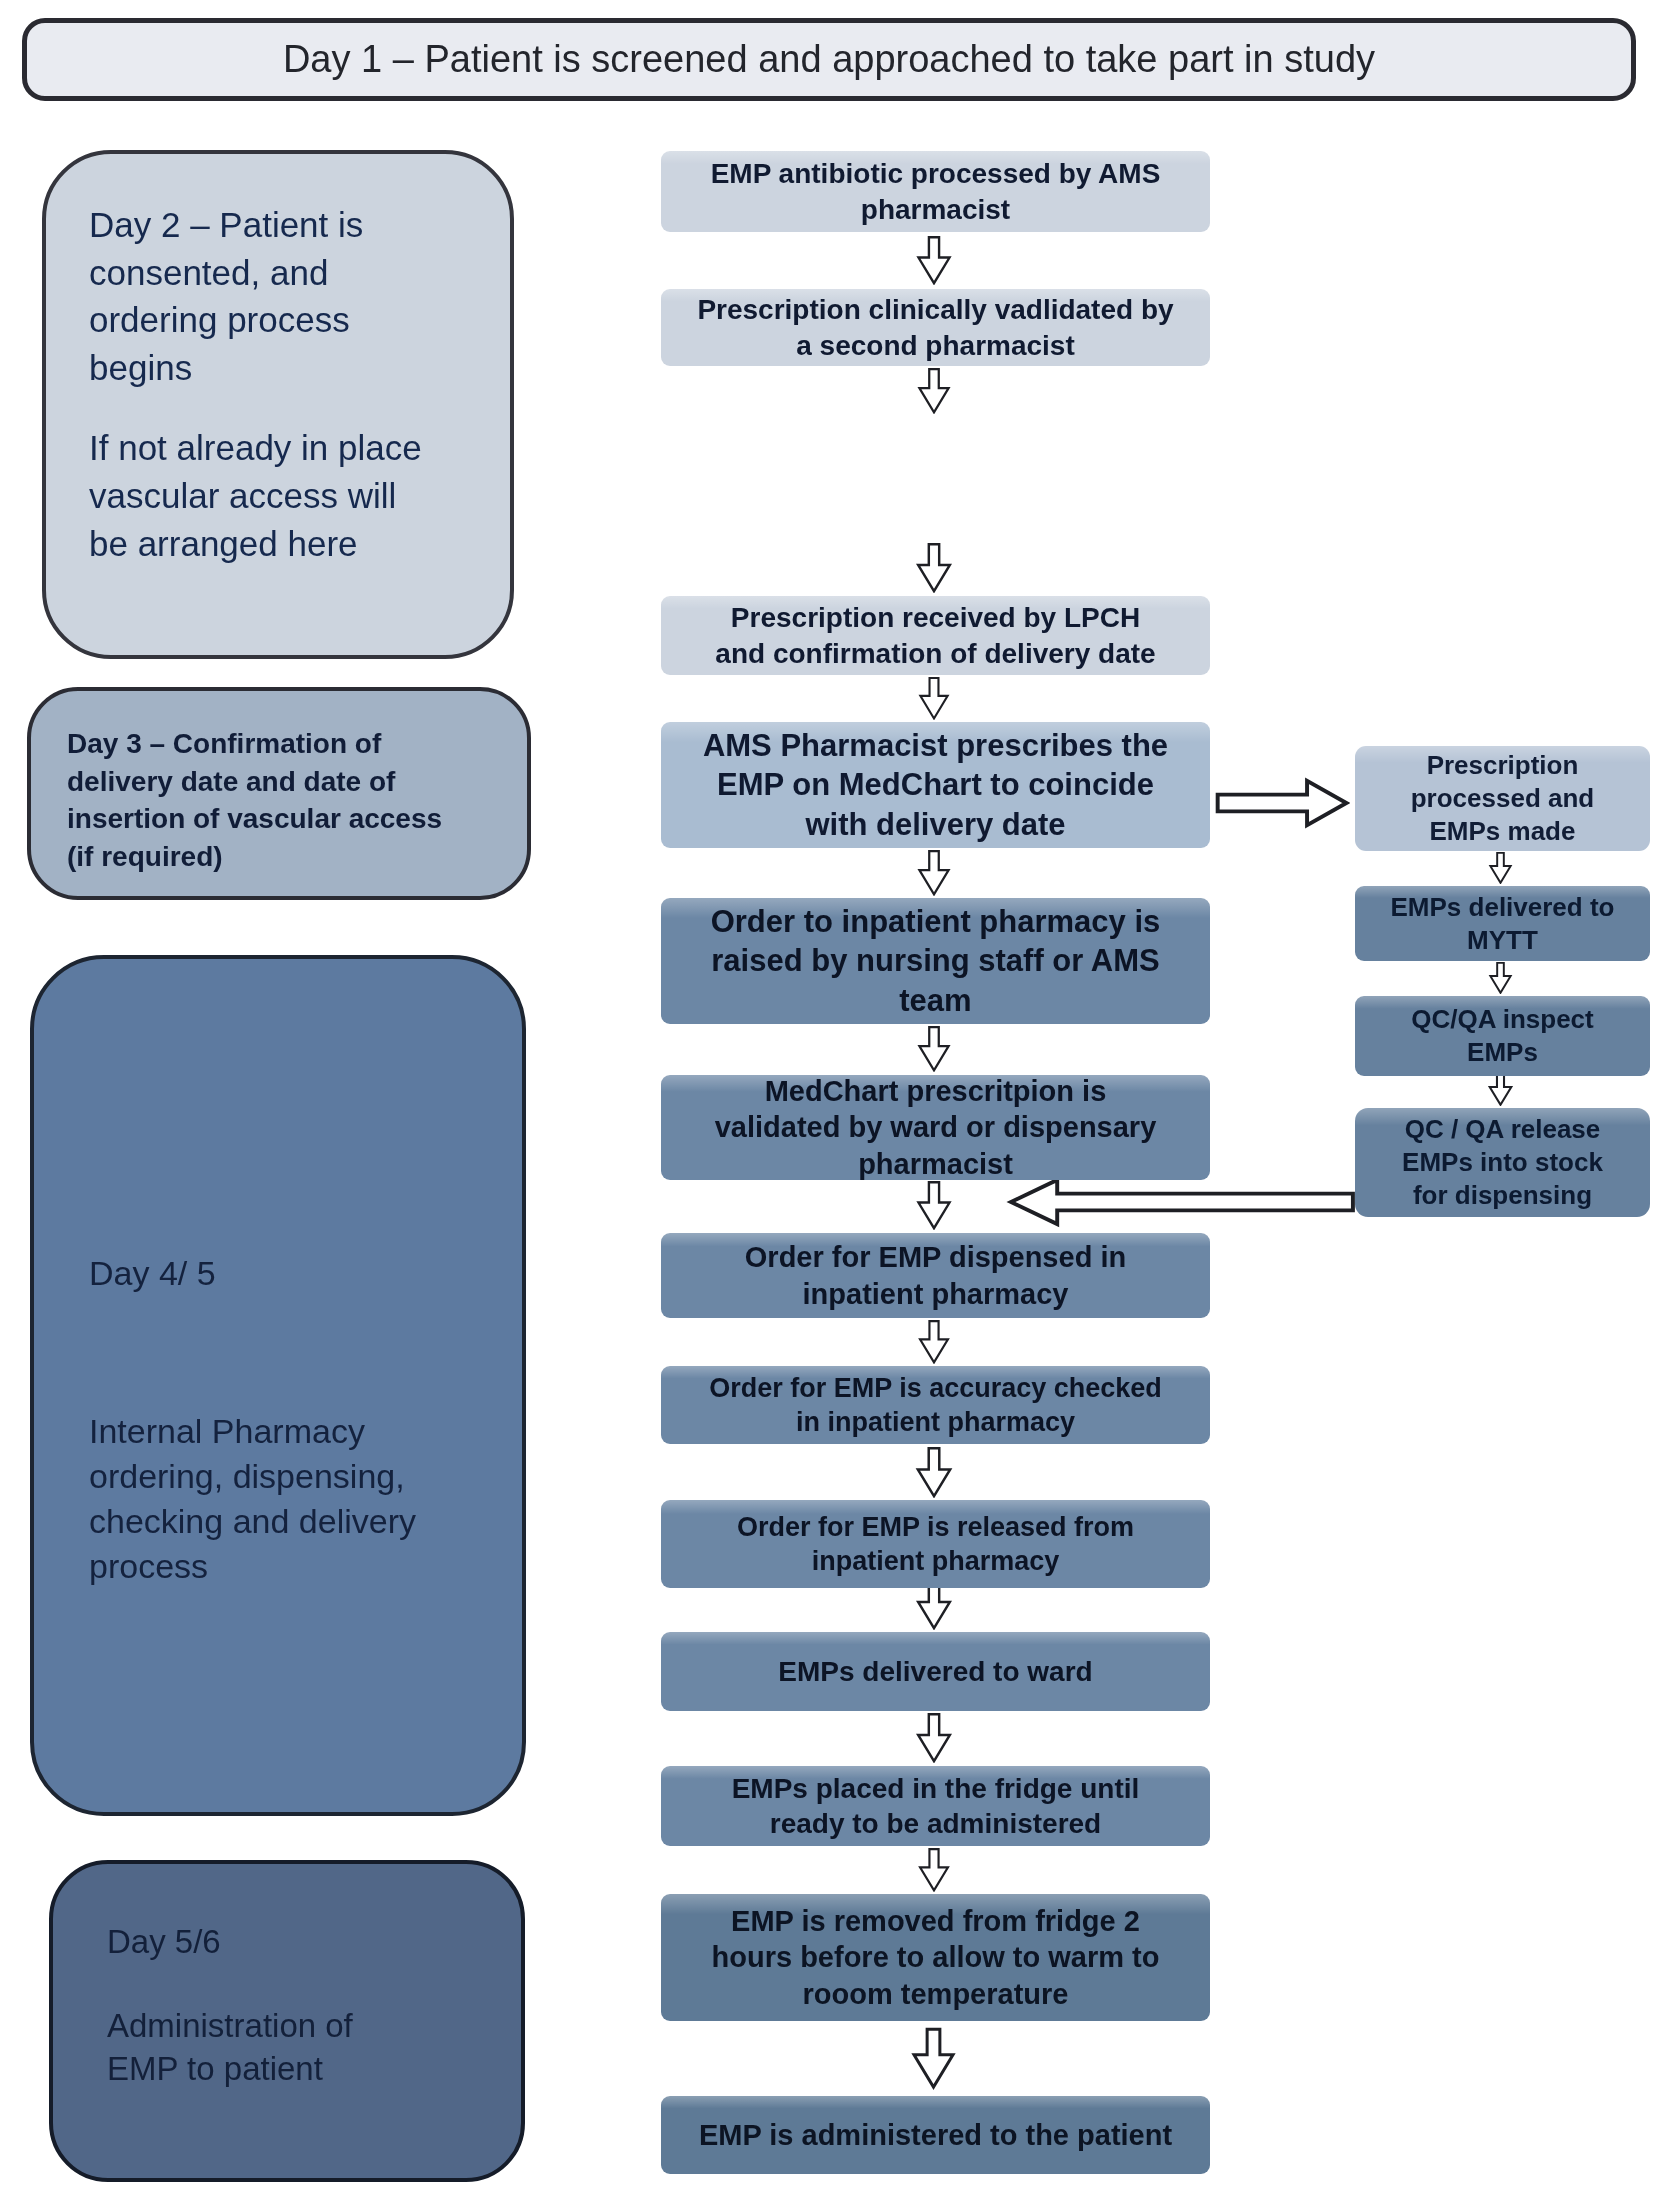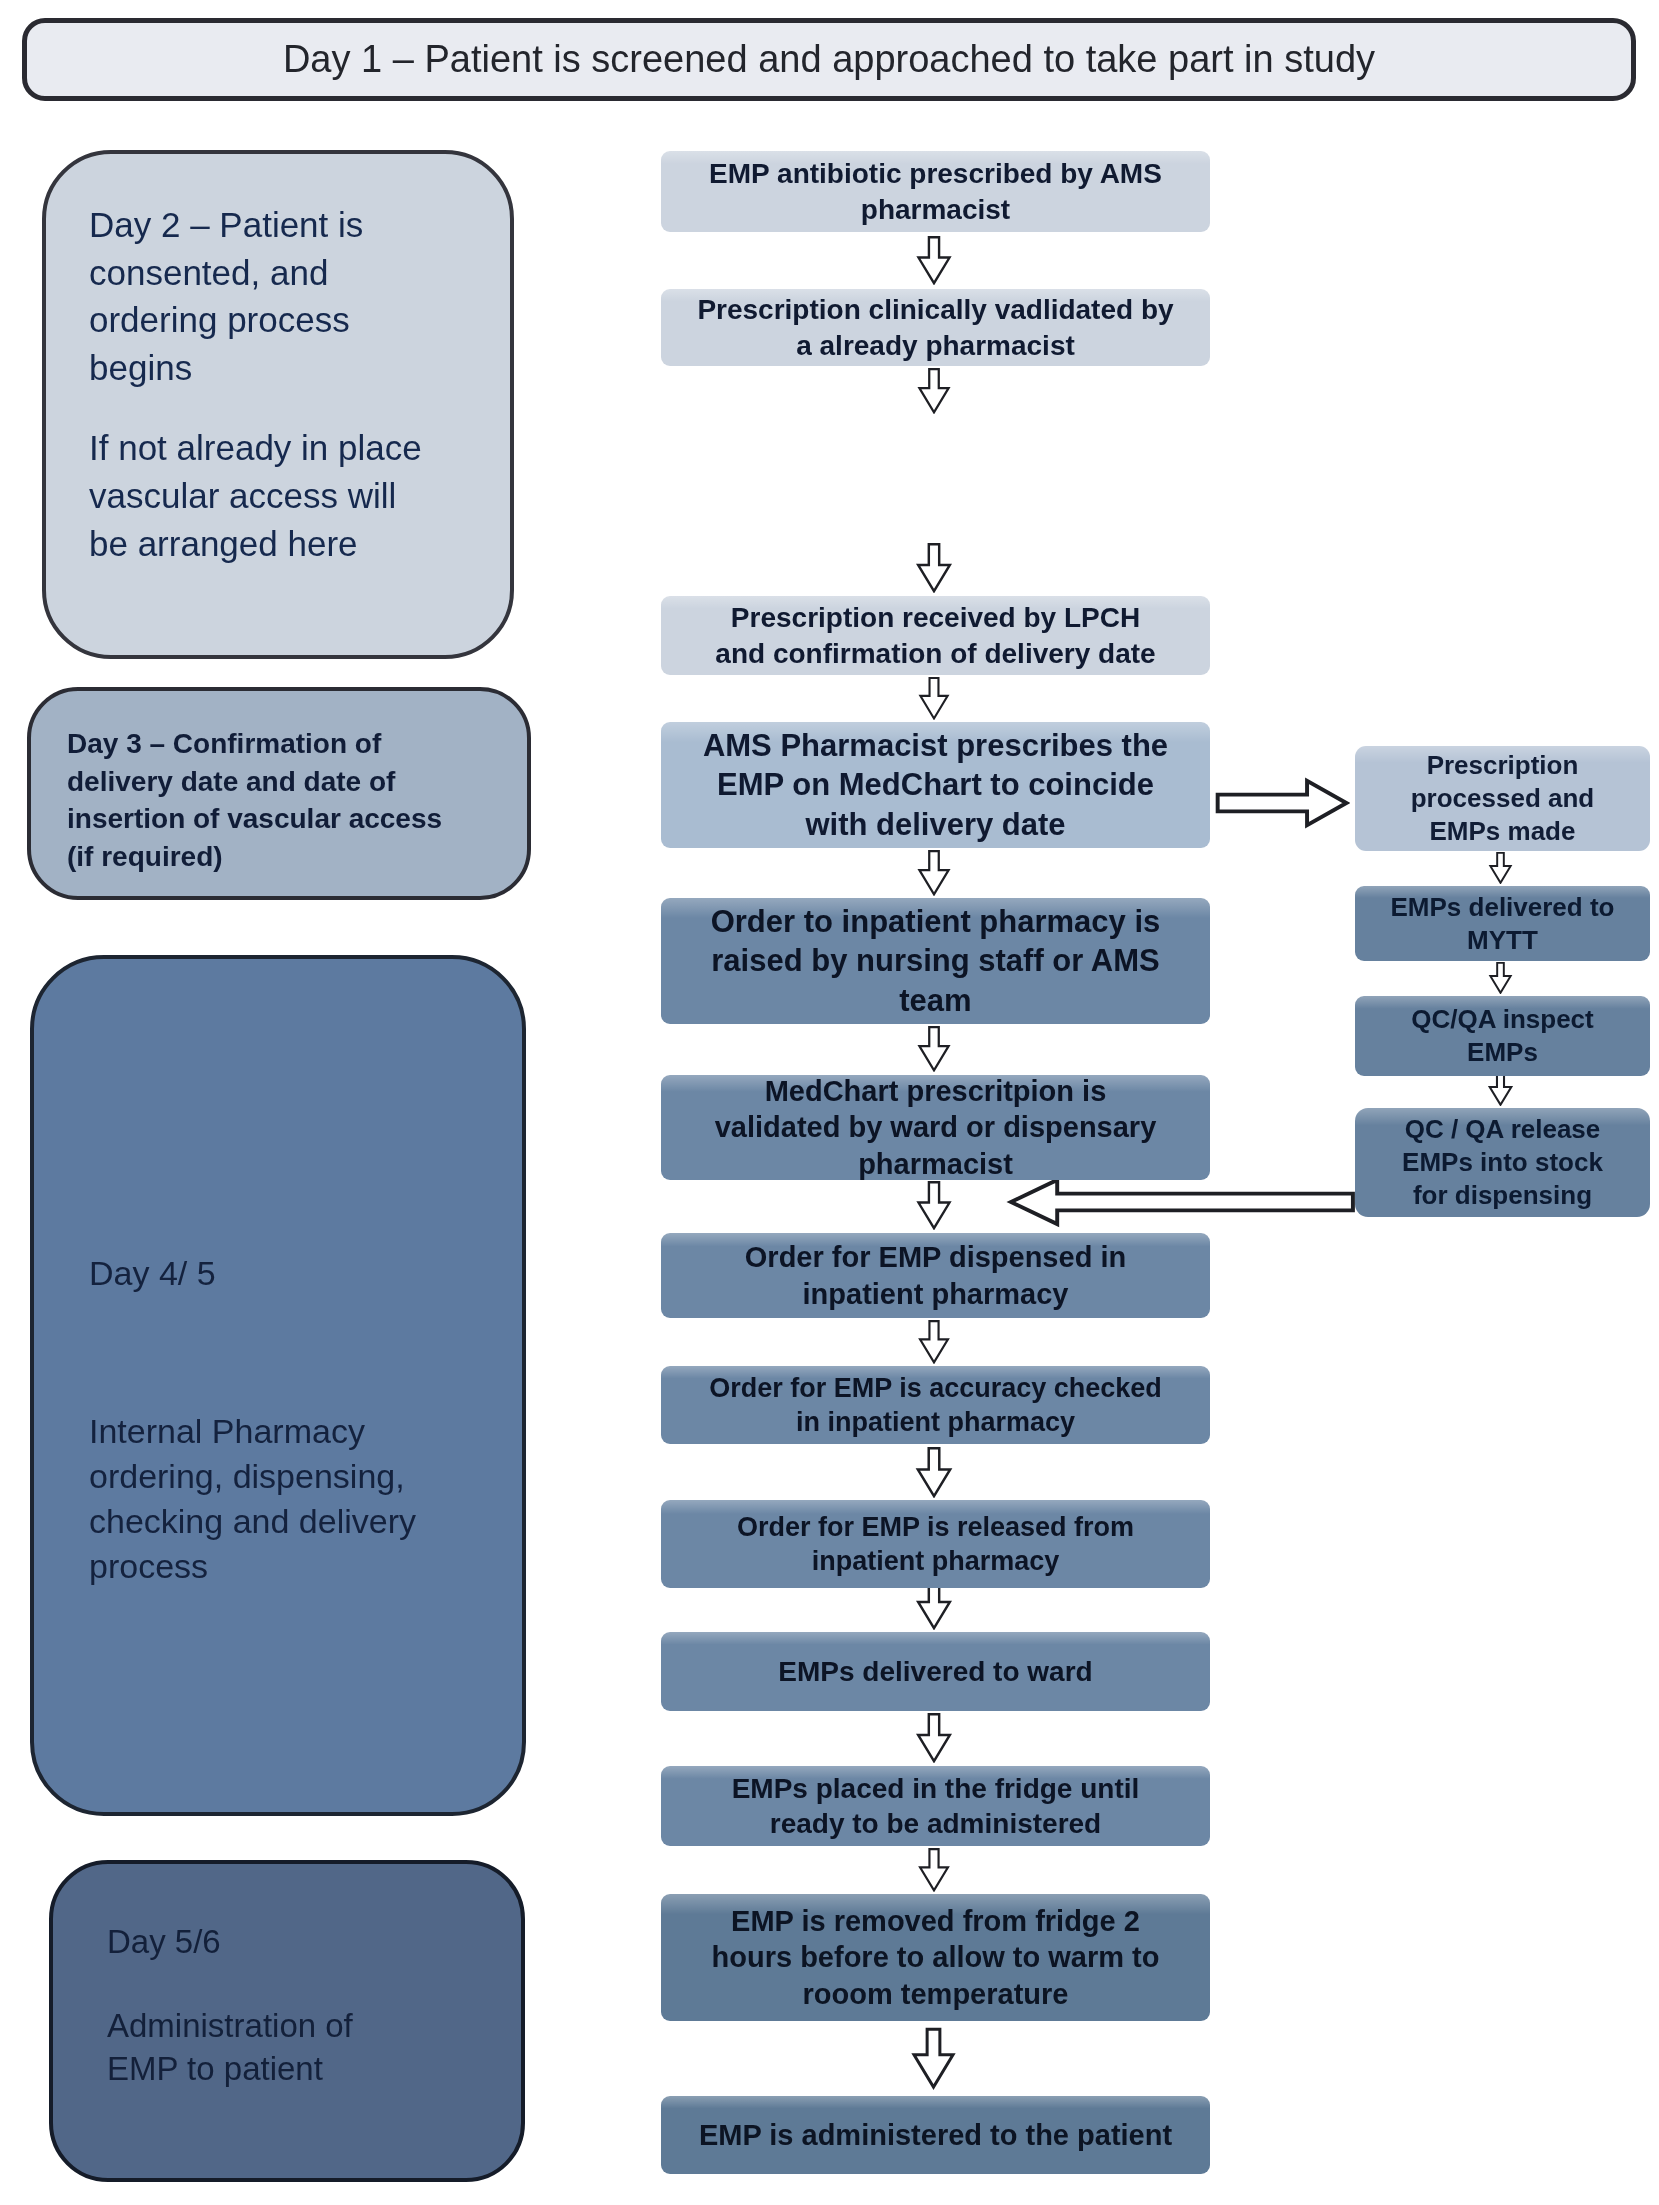--- a/index.html
+++ b/index.html
@@ -136,26 +136,26 @@
 process</p>
   </div>
 
   <div class="stage stage-day56">
     <p class="txt para1">Day 5/6</p>
     <p class="txt para2">Administration of
 EMP to patient</p>
   </div>
 
   <div class="step col-c fill-light" style="top:151px;height:81px;">
-    <div class="txt" style="font-size:28px;">EMP antibiotic prescribed by AMS
+    <div class="txt" style="font-size:28px;">EMP antibiotic processed by AMS
 pharmacist</div>
   </div>
   <div class="step col-c fill-light" style="top:289px;height:77px;">
     <div class="txt" style="font-size:28px;">Prescription clinically vadlidated by
-a already pharmacist</div>
+a second pharmacist</div>
   </div>
   <div class="step col-c fill-light" style="top:596px;height:79px;">
     <div class="txt" style="font-size:28px;">Prescription received by LPCH
 and confirmation of delivery date</div>
   </div>
   <div class="step col-c fill-mid" style="top:722px;height:126px;">
     <div class="txt" style="font-size:31px;">AMS Pharmacist prescribes the
 EMP on MedChart to coincide
 with delivery date</div>
   </div>

